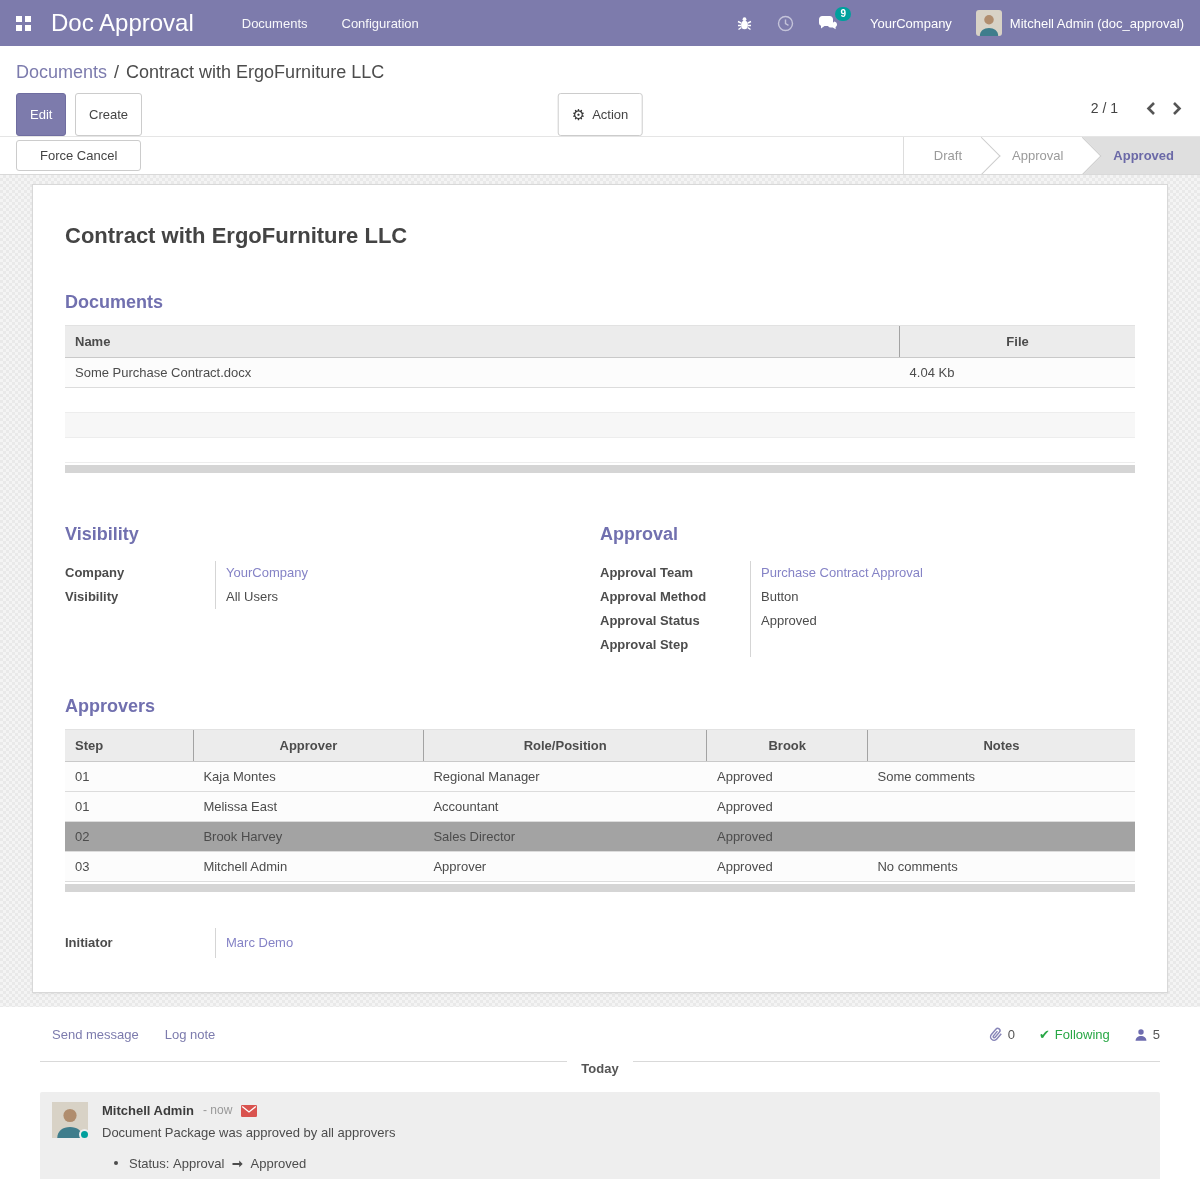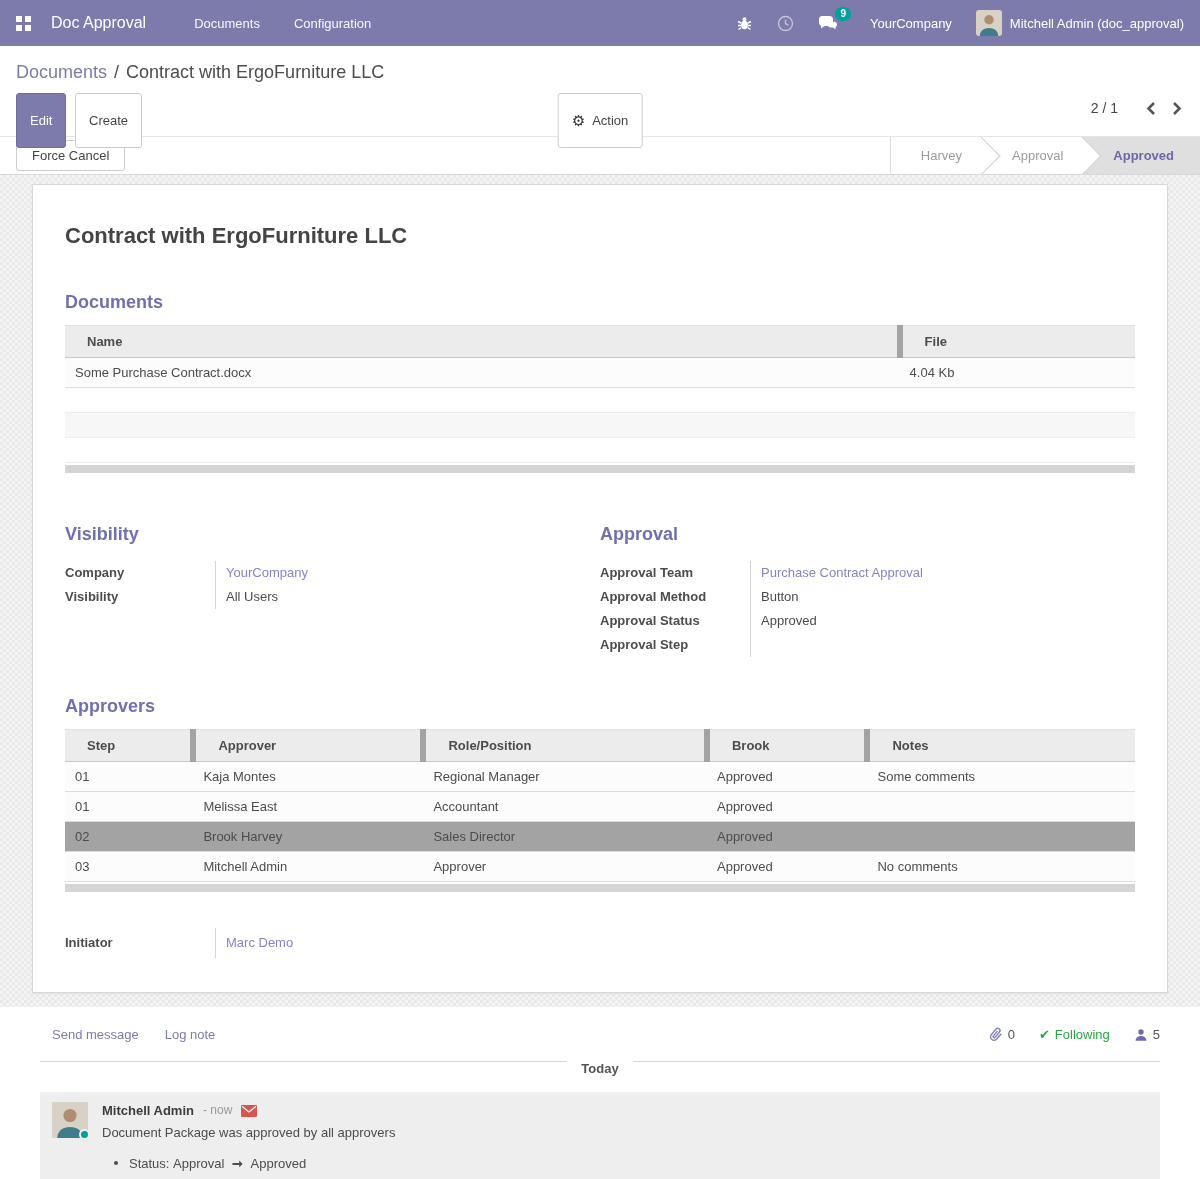--- a/index.html
+++ b/index.html
@@ -12,21 +12,21 @@
   a { text-decoration:none; }
 
   
   .navbar {
     height:46px; background:#7d7bac; color:#fff;
     display:flex; align-items:center; justify-content:space-between;
     padding:0 16px;
   }
   .nav-left { display:flex; align-items:center; }
   .apps-icon { display:inline-flex; margin-right:20px; cursor:pointer; }
-  .brand { font-size:16px; font-weight:normal; margin-right:48px; cursor:pointer; white-space:nowrap; }
+  .brand { font-size:24px; font-weight:normal; margin-right:48px; cursor:pointer; white-space:nowrap; }
   .nav-menus { display:flex; gap:34px; font-size:13px; }
   .nav-menus a { color:rgba(255,255,255,.95); cursor:pointer; }
   .nav-right { display:flex; align-items:center; gap:24px; font-size:13px; }
   .nav-ico { position:relative; display:inline-flex; cursor:pointer; }
   .nav-ico.dim { opacity:.55; }
   .badge {
     position:absolute; top:-8px; right:-13px;
     background:#00a09d; color:#fff; font-size:10px; line-height:12px;
     padding:1px 5px; border-radius:8px; font-weight:bold;
   }
@@ -38,36 +38,36 @@
   .breadcrumb { padding:14px 16px 4px; font-size:18px; line-height:24px; }
   .breadcrumb a { color:#7c7bad; cursor:pointer; }
   .breadcrumb .sep { color:#4c4c4c; margin:0 7px; }
   .breadcrumb .current { color:#4c4c4c; }
 
   .cp-row { position:relative; padding:5px 16px 10px; height:48px; }
   .btn {
     display:inline-flex; align-items:center; gap:7px;
     font-family:inherit; font-size:13px; color:#444;
     background:#fff; border:1px solid #ccc; border-radius:3px;
-    padding:18px 13px; cursor:pointer; line-height:17px;
+    padding:12px 13px; cursor:pointer; line-height:17px;
   }
   .btn-primary { background:#7d7bac; border-color:#6f6da0; color:#fff; }
   .btn-edit { margin-right:5px; }
   .action-wrap { position:absolute; left:50%; top:5px; transform:translateX(-50%); }
   .gear-glyph { font-size:15px; line-height:15px; color:#333; }
   .pager { position:absolute; right:18px; top:12px; display:flex; align-items:center; gap:16px; font-size:14px; color:#444; }
   .pager-count { margin-right:12px; }
   .pager svg { display:block; cursor:pointer; }
 
   
   .statusbar {
     height:39px; border-top:1px solid #e5e5e5; border-bottom:1px solid #d9d9d9;
     display:flex; align-items:center; padding-left:16px; overflow:hidden; background:#fff;
   }
-  .force-btn { padding:6px 15px; }
+  .force-btn { padding:6px 23px; }
   .steps { display:flex; height:100%; margin-left:auto; border-left:1px solid #ddd; }
   .step {
     position:relative; line-height:37px; padding:0 20px 0 30px;
     background:#fff; color:#9a9a9a; font-size:13px; cursor:pointer; white-space:nowrap;
   }
   .step:nth-child(1){ z-index:3; }
   .step:nth-child(2){ z-index:2; }
   .step:nth-child(3){ z-index:1; padding-right:26px; }
   .step:not(:last-child)::after {
     content:""; position:absolute; top:50%; right:-13px; width:26px; height:26px;
@@ -91,23 +91,23 @@
     padding:18px 32px 34px;
   }
   .doc-title { font-size:22px; font-weight:bold; color:#444; margin:20px 0 0; line-height:26px; }
   .section-h { font-size:18px; font-weight:bold; color:#7170af; margin:0; line-height:22px; }
   .h-documents { margin-top:42px; }
   .h-approvers { margin-top:38px; }
 
   table.o-list { width:100%; border-collapse:collapse; margin-top:12px; font-size:13px; }
   .o-list th {
     background:#ececec; text-align:left; font-weight:bold; color:#4c4c4c;
-    padding:8px 22px; border-top:1px solid #e2e2e2; border-bottom:1px solid #c9c9c9; cursor:pointer;
-  }
-  .o-list th + th { border-left:6px solid #a3a3a3; }
+    padding:8px 10px; border-top:1px solid #e2e2e2; border-bottom:1px solid #c9c9c9; cursor:pointer;
+  }
+  .o-list th + th { border-left:1px solid #a3a3a3;text-align:center; }
   .o-list td { padding:7px 10px; color:#4c4c4c; border-bottom:1px solid #e6e6e6; }
   .o-list tr.data { cursor:pointer; }
   .o-list tr.data td { border-bottom:1px solid #dcdcdc; background:#fcfcfc;margin-top:10px; }
   .o-list tr.empty td { height:25px; padding:0 10px; border-bottom:1px solid #ededed; }
   .o-list tr.empty.shade td { background:#f7f7f7; }
   .o-list tr.alt td { background:#a3a3a3; }
   .scroll-strip { height:8px; background:#d5d5d5; margin-top:2px; }
 
   .group-row { display:flex; margin-top:50px; }
   .group { width:50%; padding-right:40px; }
@@ -229,21 +229,21 @@
       </svg>
     <svg width="10" height="15" viewBox="0 0 10 15" fill="none" stroke="#555" stroke-width="2.6">
         <path d="M2 2l5.5 5.5L2 13"></path>
       </svg>
   </span>
 </div>
 
 <div class="statusbar">
   <button class="btn force-btn">Force Cancel</button>
   <div class="steps">
-    <span class="step">Harvey</span>
+    <span class="step">Draft</span>
     <span class="step">Approval</span>
     <span class="step active">Approved</span>
   </div>
 </div>
 
 <div class="content">
   <div class="sheet">
     <h1 class="doc-title">Contract with ErgoFurniture LLC</h1>
 
     <h2 class="section-h h-documents">Documents</h2>

